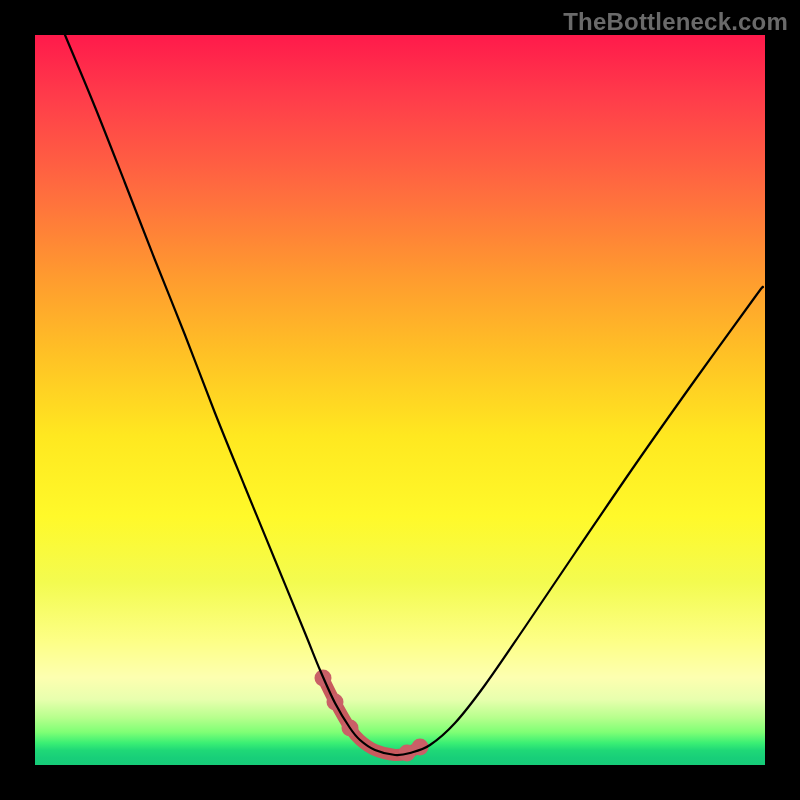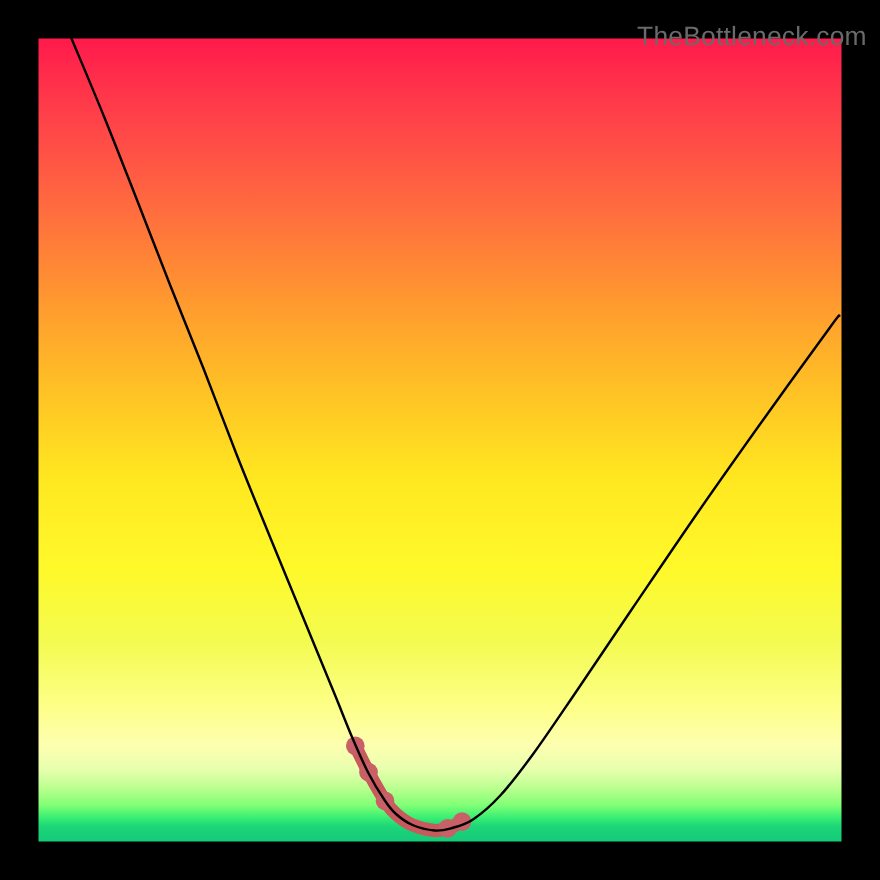--- a/index.html
+++ b/index.html
@@ -48,25 +48,25 @@
   svg.overlay {
     position: absolute;
     left: 0;
     top: 0;
     width: 730px;
     height: 730px;
     overflow: visible;
   }
   .watermark {
     position: absolute;
-    top: 20px;
+    top: 8px;
     right: 12px;
     color: #6a6a6a;
     font-size: 24px;
-    font-weight: 400;
+    font-weight: 700;
     letter-spacing: 0.2px;
   }
 </style>
 </head>
 <body>
 
 <div class="frame">
   <div class="grad"></div>
   <svg class="overlay" viewBox="0 0 730 730" preserveAspectRatio="none">
     <path id="accent-path" fill="none" stroke-width="12" stroke-linecap="round" stroke-linejoin="round" d="M 288 643 C 290 647, 295.5 658.6666666666666, 300 667 C 304.5 675.3333333333334, 310.8333333333333 686.6666666666666, 315 693 C 319.1666666666667 699.3333333333334, 320.8333333333333 701.3333333333334, 325 705 C 329.1666666666667 708.6666666666666, 334.1666666666667 712.5, 340 715 C 345.8333333333333 717.5, 354.6666666666667 719.5, 360 720 C 365.3333333333333 720.5, 367.8333333333333 719.3333333333334, 372 718 C 376.1666666666667 716.6666666666666, 382.8333333333333 713, 385 712" stroke="#c85a5e"></path>

